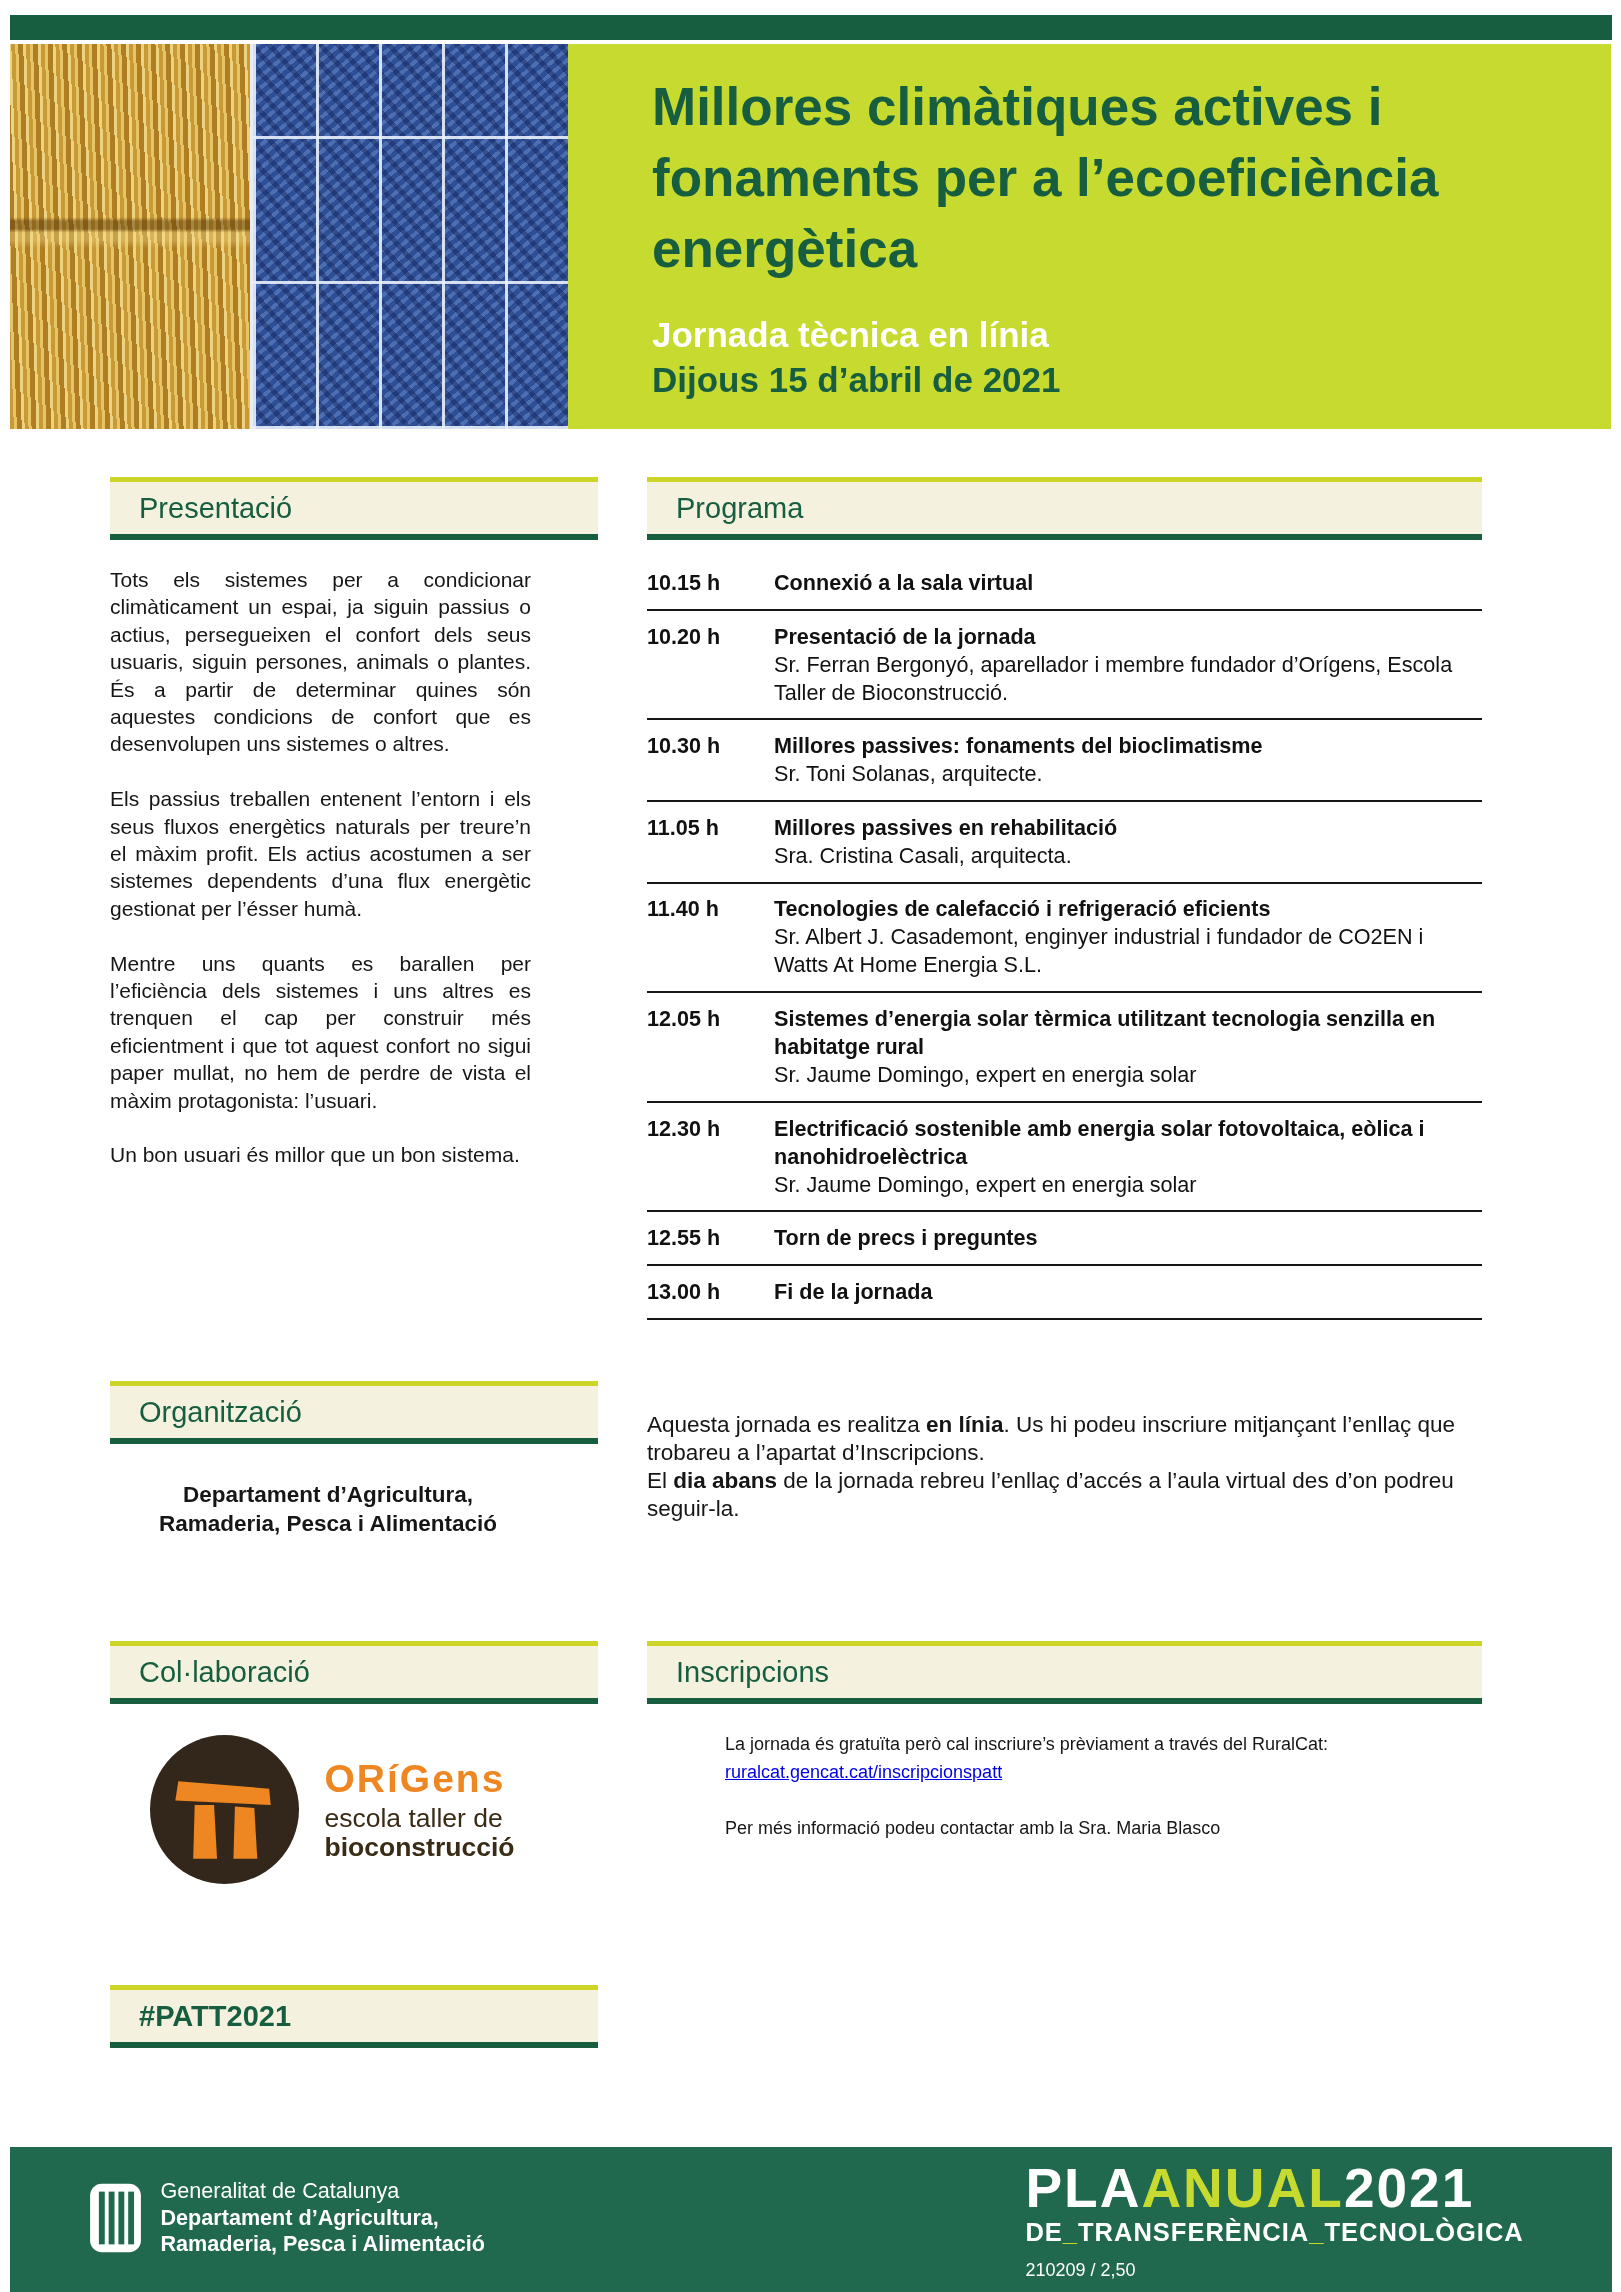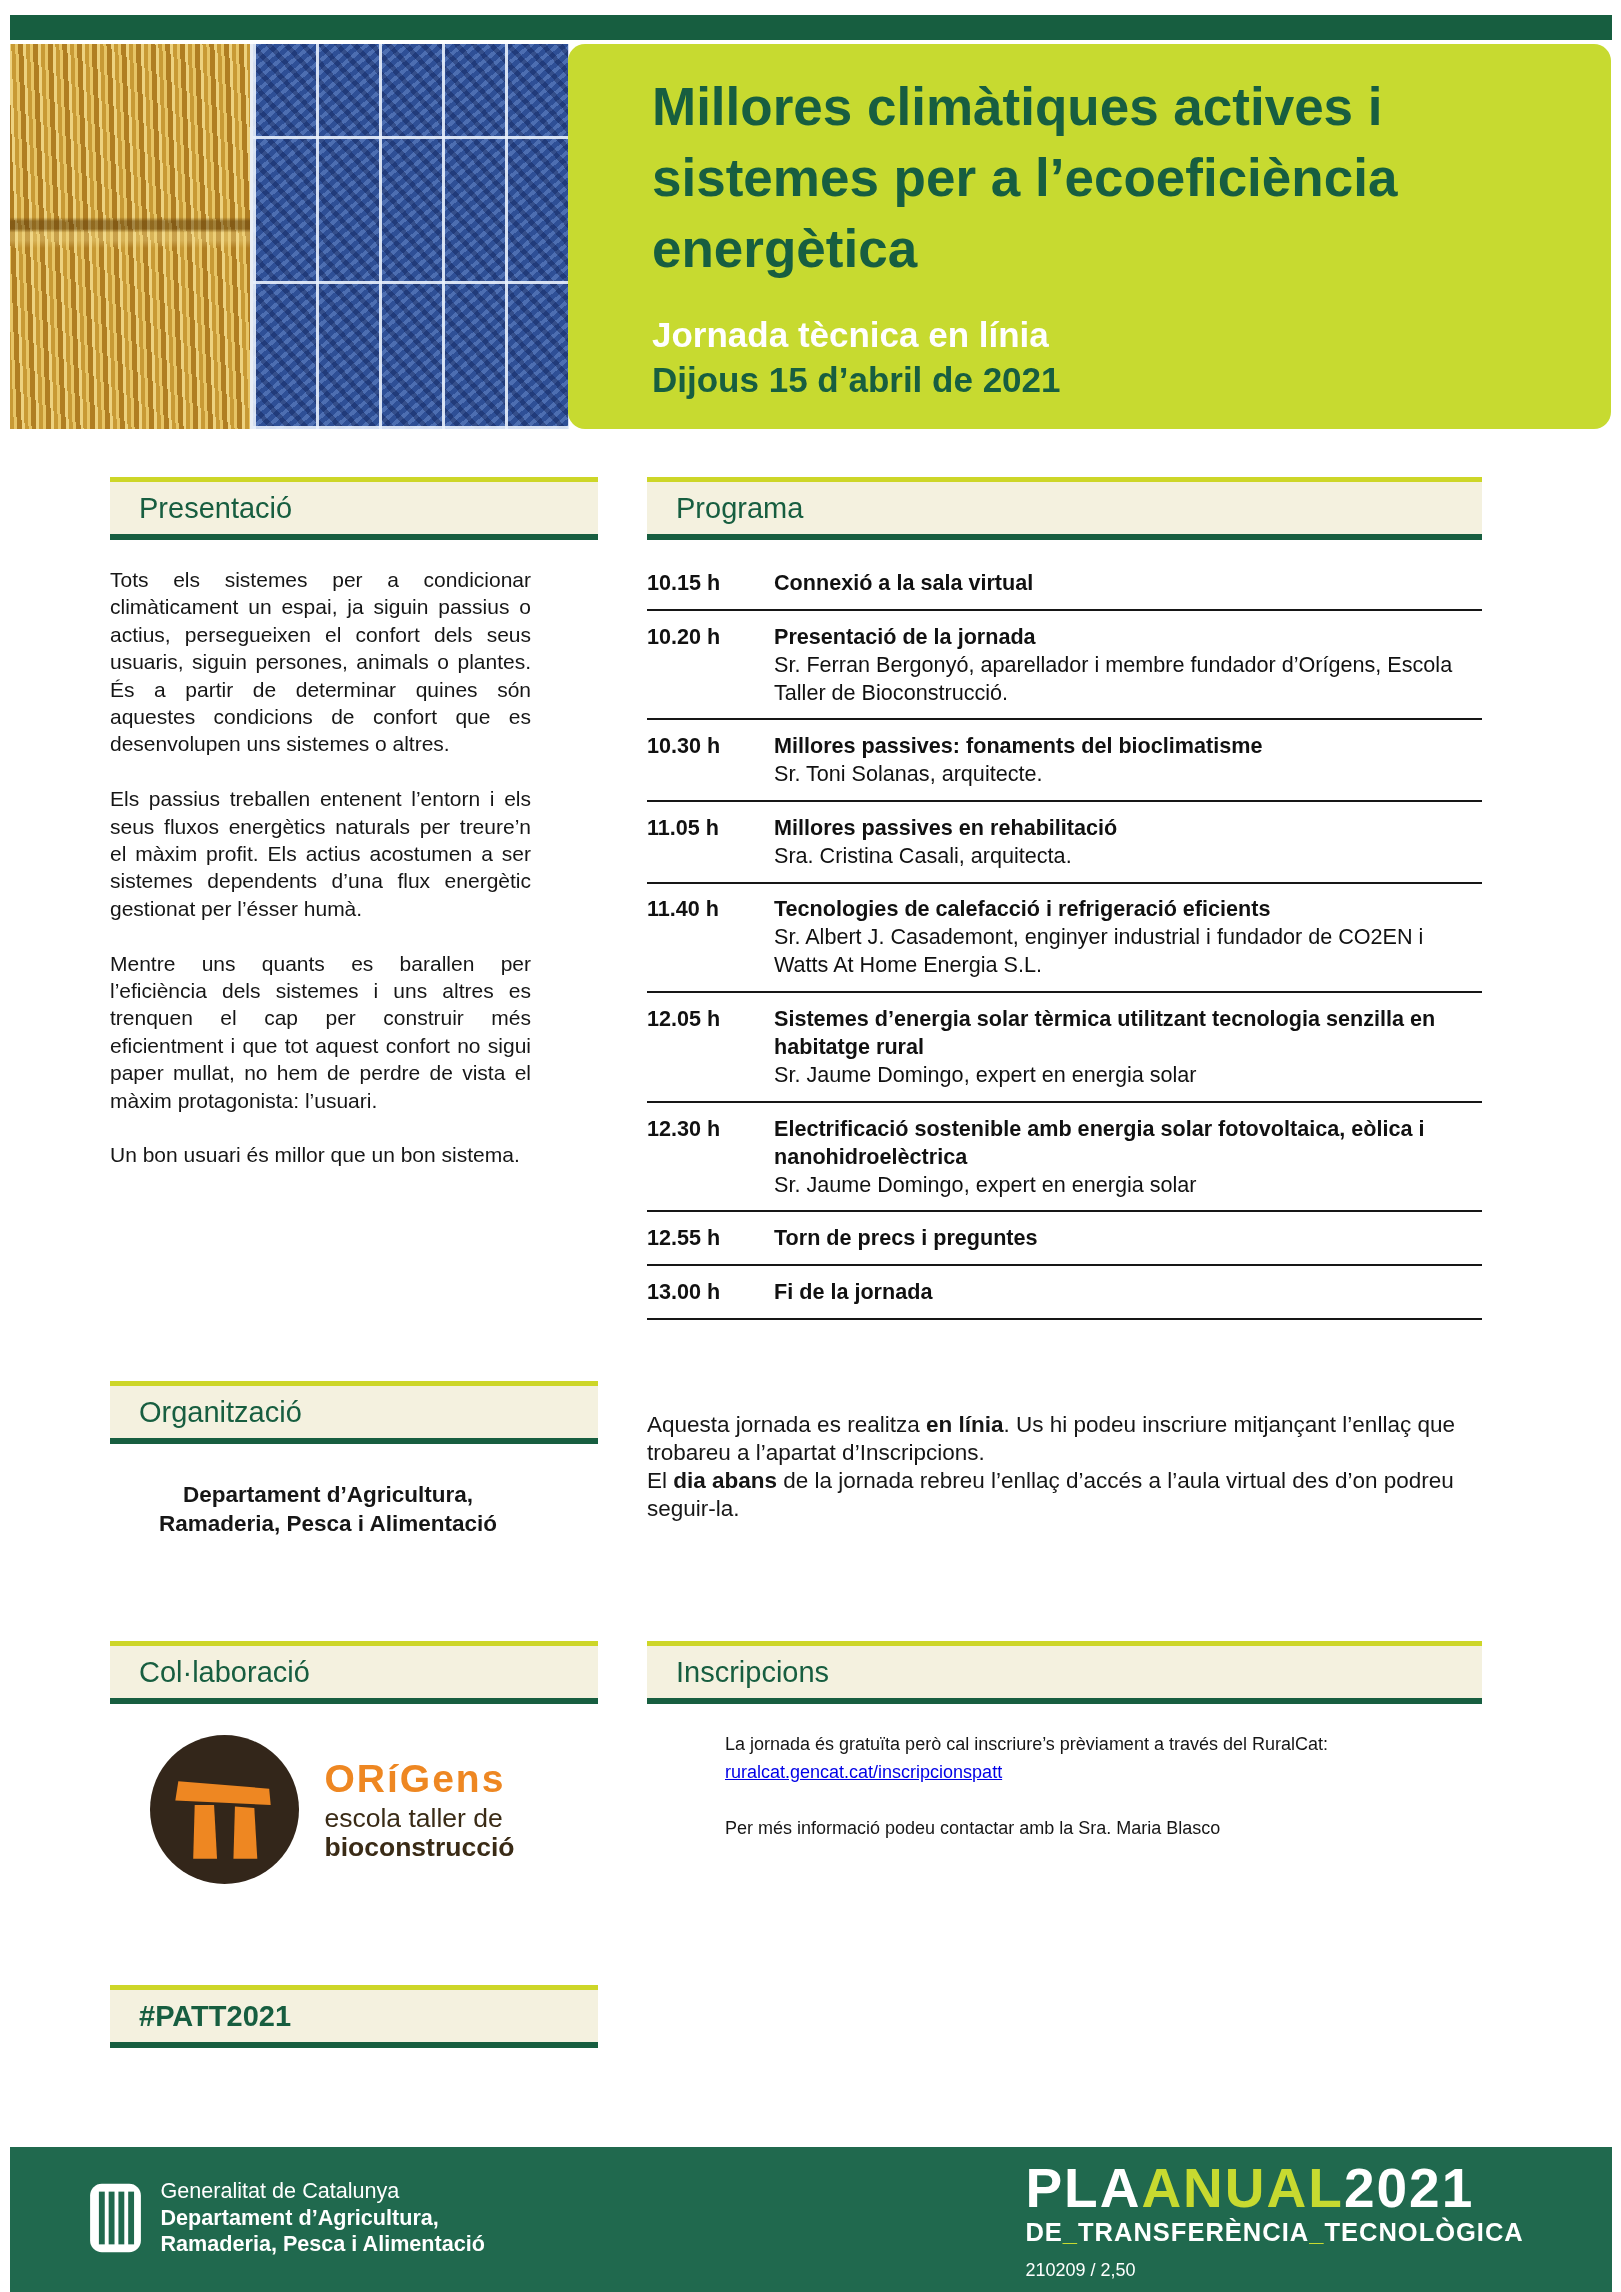--- a/index.html
+++ b/index.html
@@ -14,21 +14,21 @@
       linear-gradient(180deg, rgba(90,58,10,0) 0 45%, rgba(90,58,10,.5) 46% 48%, rgba(245,225,150,.35) 49% 51%, rgba(90,58,10,0) 53% 100%),
       repeating-linear-gradient(88deg,#c89a35 0 3.9px,#e7c566 3.9px 6.9px,#b07e22 6.9px 11.8px,#edd27f 11.8px 14.7px);}
   .photo-panels{flex:1;height:100%;border-left:3.9px solid #e8edf5;
     background:
       repeating-linear-gradient(0deg, rgba(232,240,252,.9) 0 2.9px, rgba(0,0,0,0) 2.9px 145px),
       repeating-linear-gradient(90deg, rgba(232,240,252,.9) 0 2.9px, rgba(0,0,0,0) 2.9px 63px),
       repeating-linear-gradient(48deg, rgba(12,26,76,.38) 0 4.9px, rgba(0,0,0,0) 4.9px 12.7px),
       repeating-linear-gradient(-40deg, rgba(142,176,235,.32) 0 3.9px, rgba(0,0,0,0) 3.9px 8.8px),
       #2e4f96;}
   .banner{position:absolute;left:568px;top:44px;width:1043px;height:385px;background:#C7DA30;
-          box-sizing:border-box;padding:27.4px 0 0 84px;border-radius:17px;}
+          box-sizing:border-box;padding:27.4px 0 0 84px;}
   .banner-title{font-size:53px;line-height:71px;font-weight:bold;color:#175E40;letter-spacing:0;}
   .banner-sub{margin-top:27.4px;font-size:35px;line-height:45px;font-weight:bold;}
   .banner-sub .white{color:#ffffff;}
   .banner-sub .green{color:#175E40;}
 
   
   .sec-box{position:absolute;box-sizing:border-box;background:#F4F1DF;
            border-top:5.9px solid #CDD628;border-bottom:6.9px solid #175E40;
            height:63px;display:flex;align-items:center;padding-left:29px;
            font-size:29px;font-weight:normal;color:#175E40;}
@@ -85,21 +85,21 @@
   <div class="top-bar"></div>
 
   <div class="photo">
     <div class="photo-straw"></div>
     <div class="photo-panels"></div>
   </div>
 
   <div class="banner">
     <div class="banner-title">
       <div>Millores climàtiques actives i</div>
-      <div>sistemes per a l’ecoeficiència</div>
+      <div>fonaments per a l’ecoeficiència</div>
       <div>energètica</div>
     </div>
     <div class="banner-sub">
       <div class="white">Jornada tècnica en línia</div>
       <div class="green">Dijous 15 d’abril de 2021</div>
     </div>
   </div>
 
   <div class="sec-box w-left" style="top:477px;">
     <span>Presentació</span>

